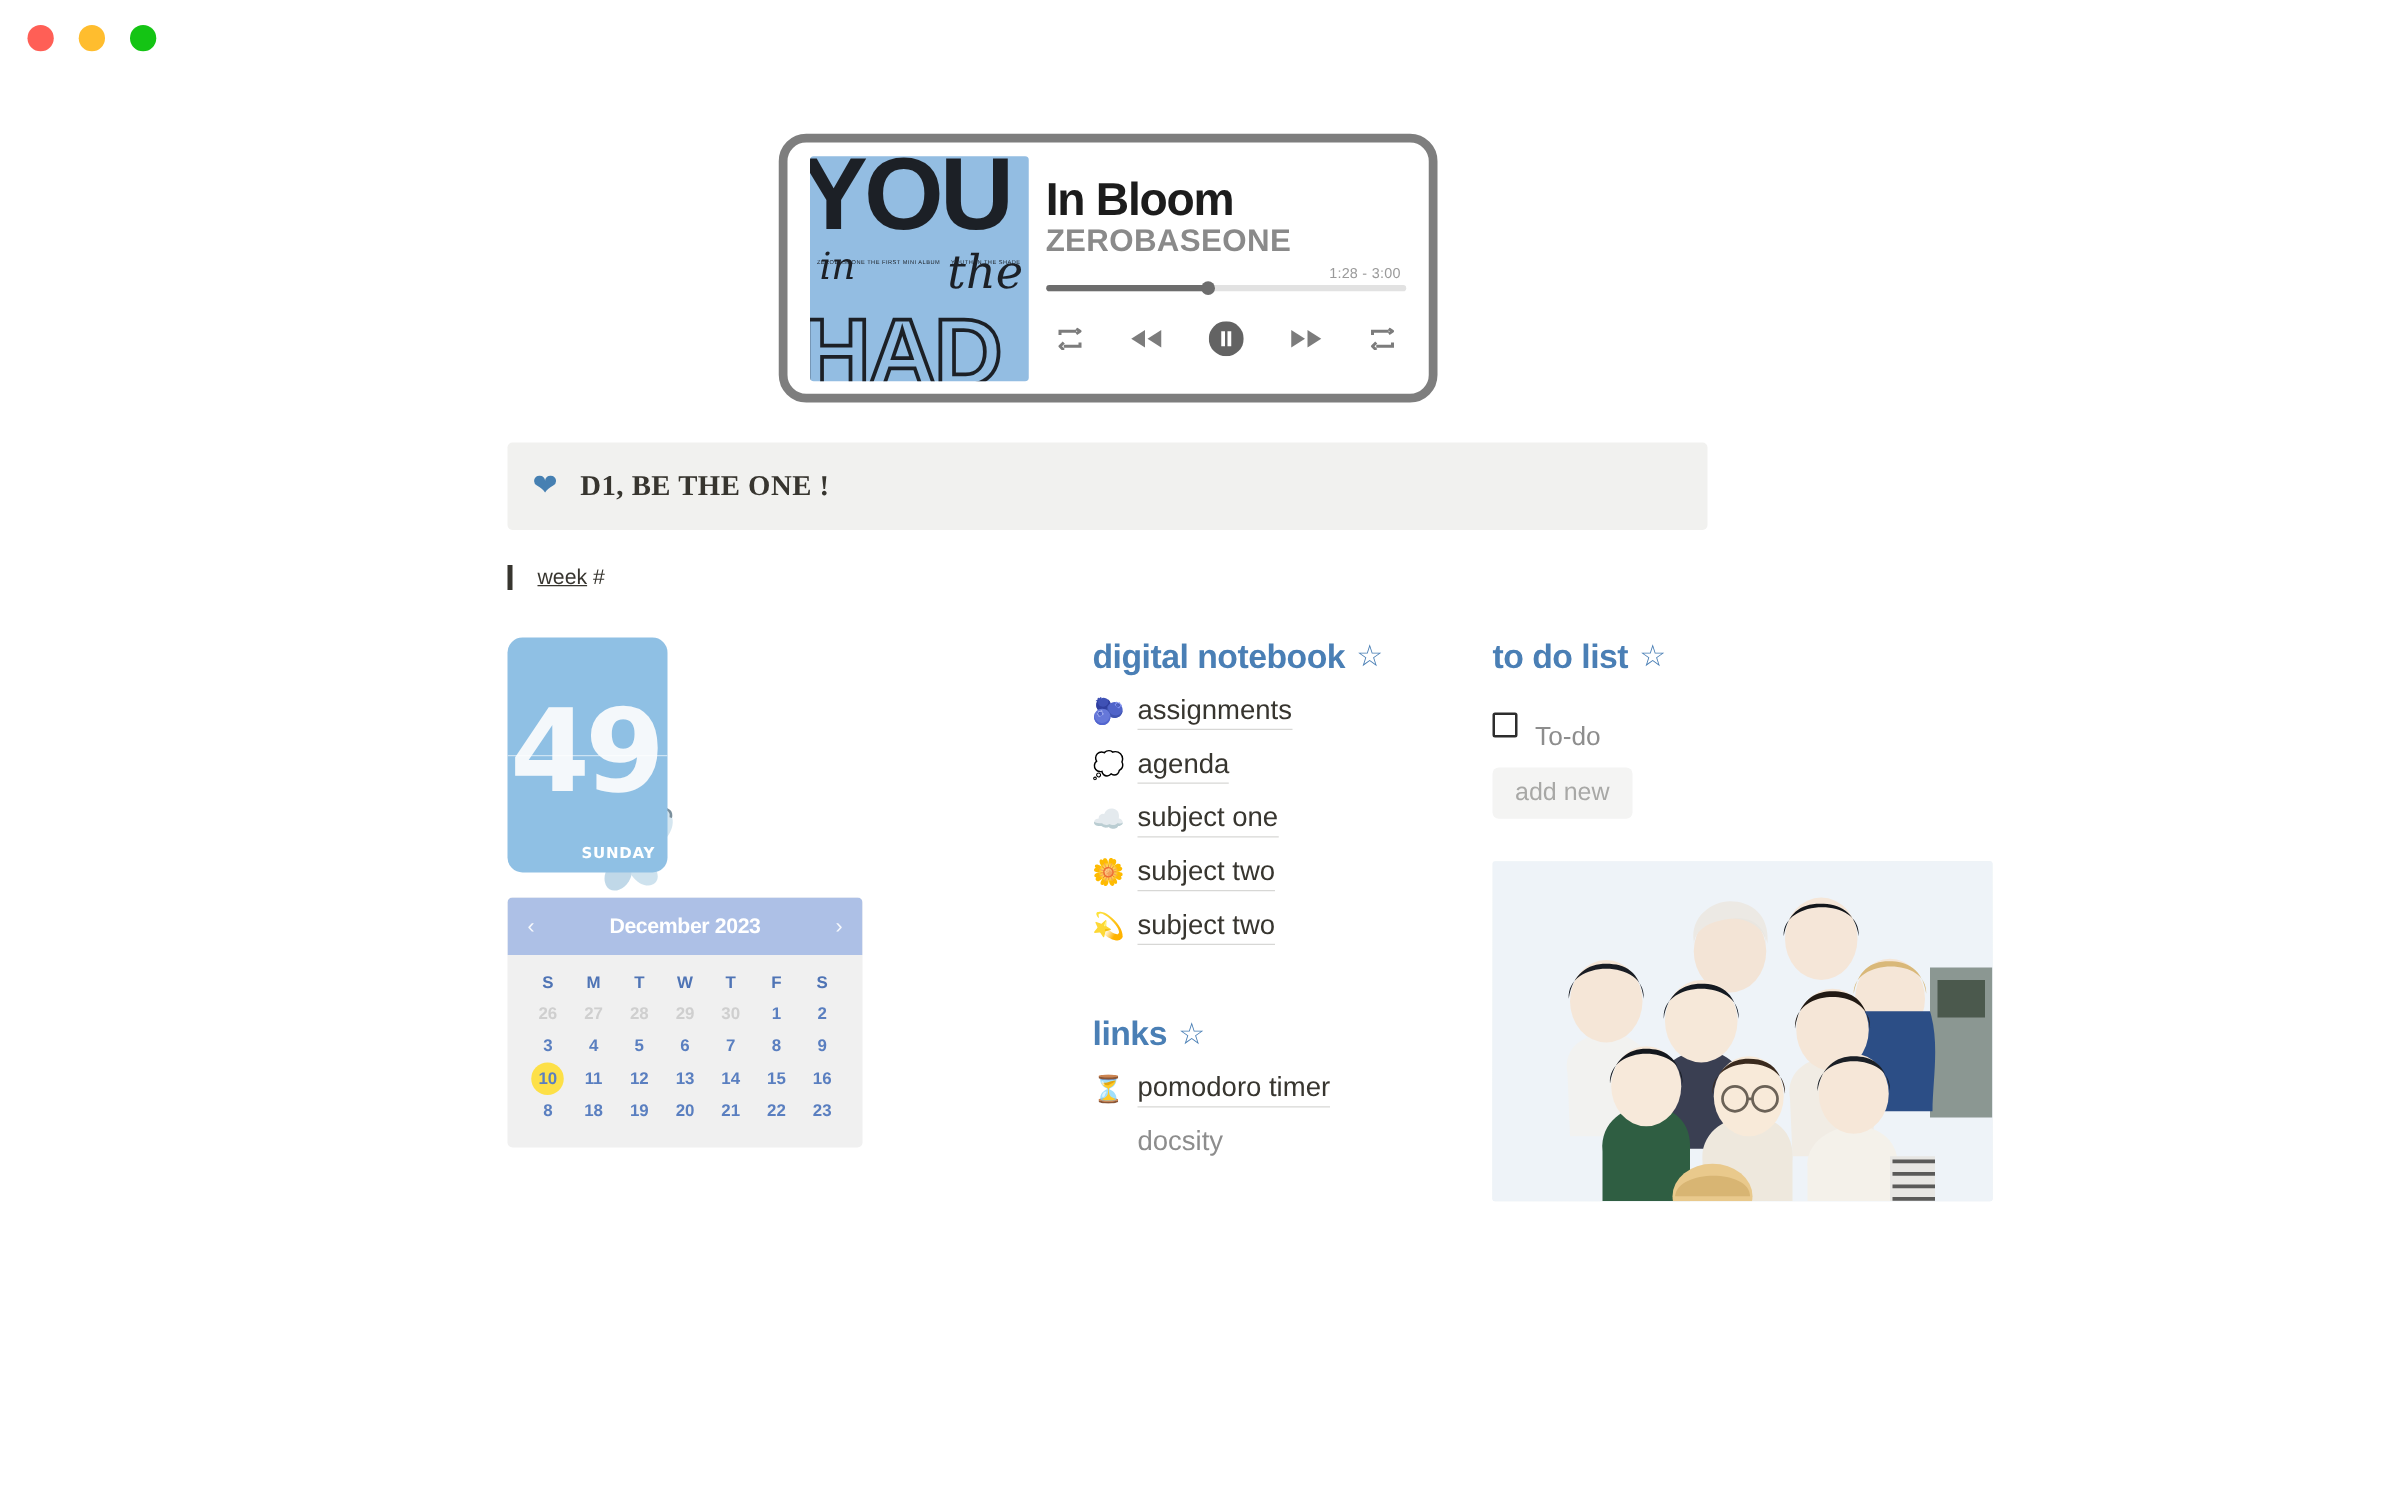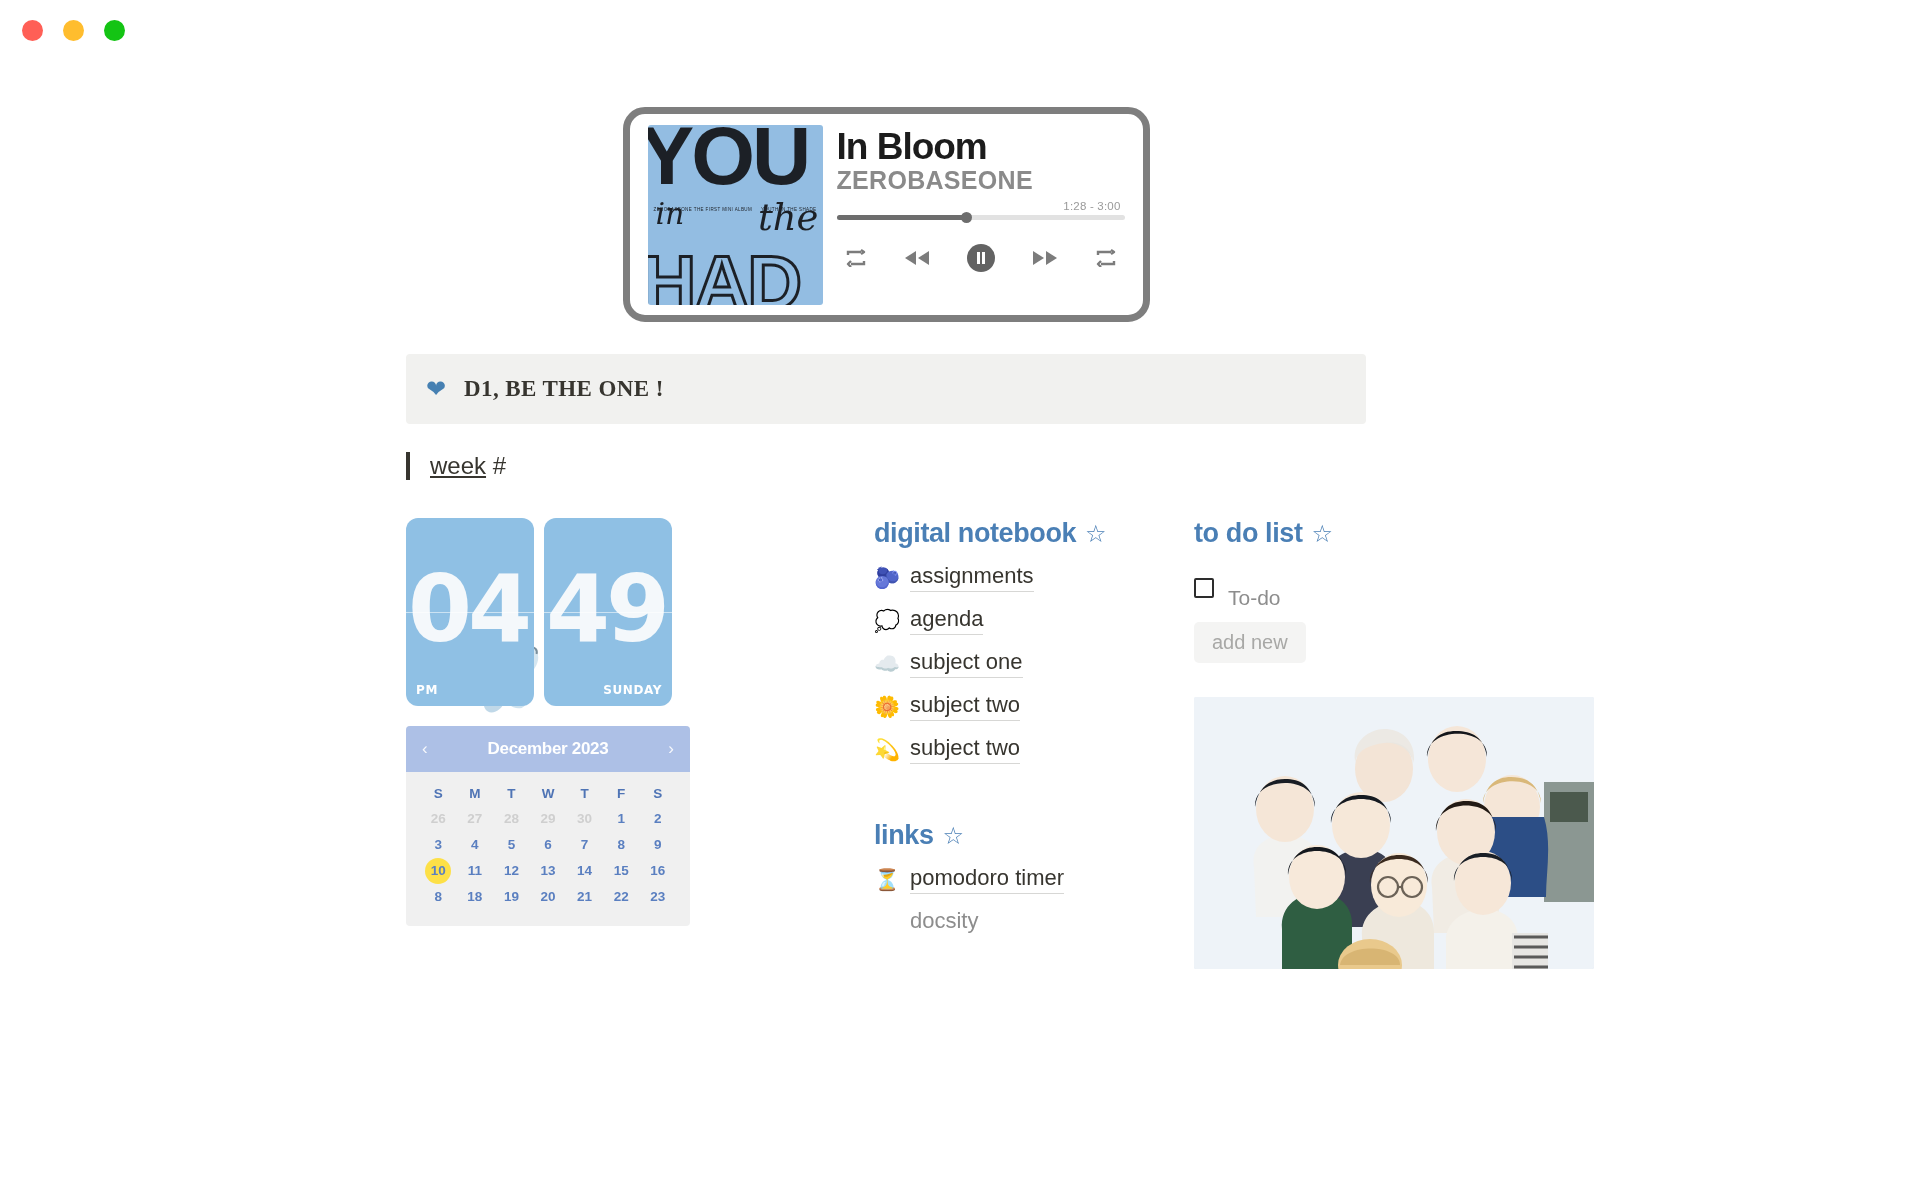--- a/index.html
+++ b/index.html
@@ -56,21 +56,21 @@
   .album .inthe .sm { float:left; font-size:30px; }
   .album .had {
     position:absolute; bottom:-16px; left:-6px;
     font-size:76px; font-weight:bold; letter-spacing:-2px;
     line-height:1;
     color:transparent; -webkit-text-stroke:3px #1c2026;
   }
   .p-right { flex:1; padding-left:14px; position:relative; height:180px; }
   .track-title {
     font-size:37px; font-weight:bold; color:#1c1c1c;
-    letter-spacing:-1px; line-height:1.05; margin-top:3px;
+    letter-spacing:-1px; line-height:1.05; margin-top:16px;
   }
   .track-artist {
     font-size:25px; font-weight:bold; color:#8a8a8a;
     letter-spacing:0.3px; line-height:1.15;
   }
   .track-time {
     text-align:right; font-size:11.5px; color:#9a9a9a;
     margin-top:5px; margin-right:4px; letter-spacing:0.2px;
   }
   .bar { position:relative; height:5px; background:#e2e2e2; border-radius:3px; margin-top:3px; }
@@ -92,21 +92,21 @@
     margin-top:32px; background:#f1f1ef; border-radius:4px;
     padding:22px 20px; display:flex; align-items:center; gap:18px;
   }
   .callout .heart { font-size:24px; color:#4680b2; line-height:1; }
   .callout .ctext {
     font-family:"Liberation Serif", serif;
     font-size:23px; font-weight:bold; letter-spacing:0.4px; color:#37352f;
   }
   .quote {
     margin-top:28px; border-left:4px solid #37352f;
-    padding-left:20px; font-size:24px; color:#37352f;
+    padding-left:20px; font-size:17px; color:#37352f;
   }
   .quote u { text-decoration:underline; text-decoration-color:#37352f; }
 
   
   .cols { display:flex; margin-top:38px; gap:0; }
   .col-left   { width:288px; flex:0 0 288px; }
   .col-mid    { width:470px; flex:0 0 470px; padding-left:180px; }
   .col-right  { flex:1; padding-left:30px; }
 
   
@@ -283,25 +283,20 @@
 
     <div class="quote">
       <u>week</u><span> #</span>
     </div>
 
     <div class="cols">
 
       <div class="col-left">
 
         <div class="flipclock">
-          <div class="flipcard">
-            <div class="num">04</div>
-            <div class="seam"></div>
-            <div class="lab l">PM</div>
-          </div>
           <div class="flipcard">
             <div class="num">49</div>
             <div class="seam"></div>
             <div class="lab r">SUNDAY</div>
           </div>
         </div>
 
         <div class="calendar">
           <div class="cal-head">
             <span class="cal-arrow">‹</span>

